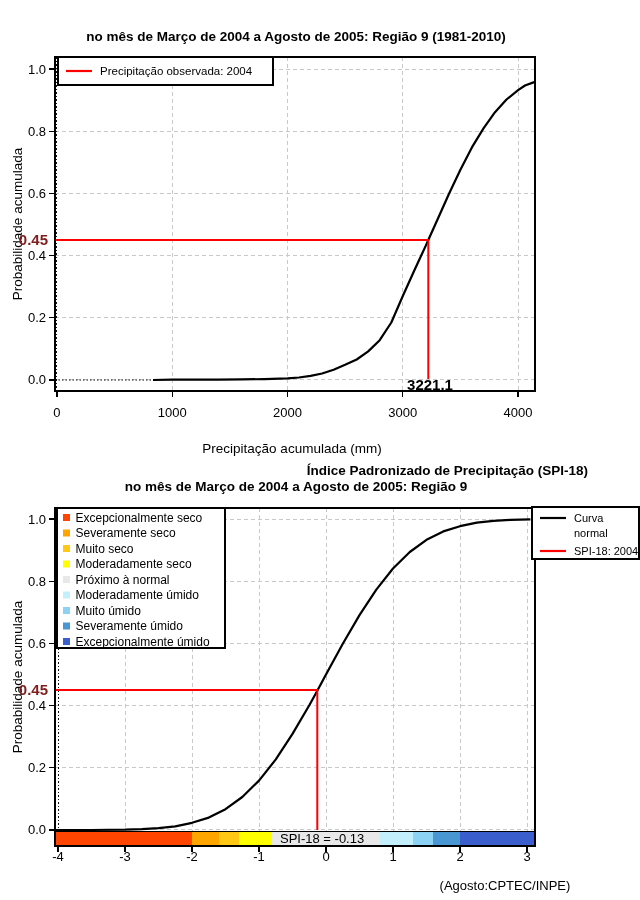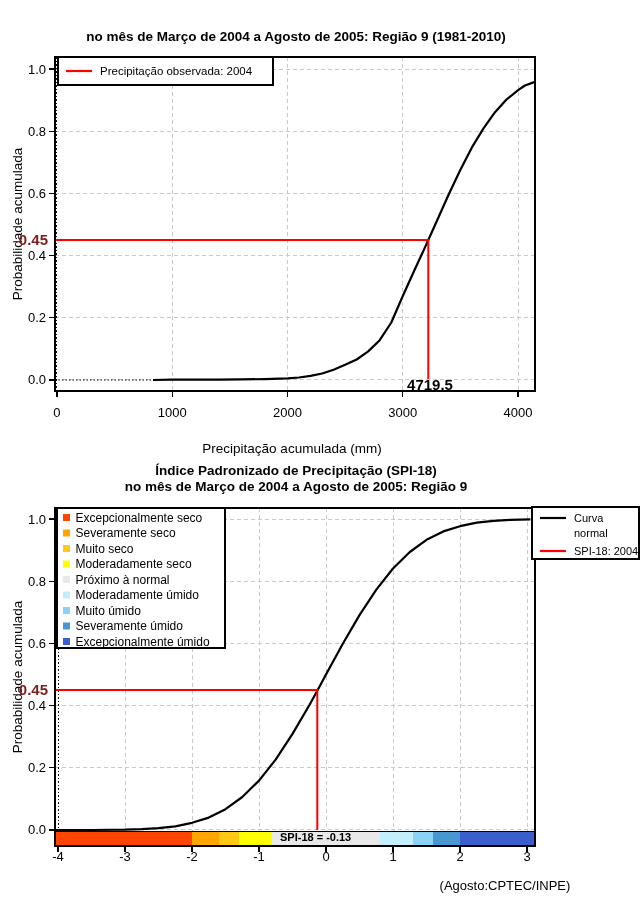--- a/index.html
+++ b/index.html
@@ -1,29 +1,29 @@
 <!DOCTYPE html>
 <html><head>
 <meta charset="utf-8">
 <style>
   html,body{margin:0;padding:0;background:#fff;}
   .page{position:relative;width:640px;height:900px;background:#fff;overflow:hidden;
         font-family:"Liberation Sans","DejaVu Sans",sans-serif;color:#000;}
   .page svg{position:absolute;left:0;top:0;}
   .ov{position:absolute;white-space:nowrap;}
   .ttl{left:4px;width:584px;text-align:center;font-weight:bold;font-size:13.5px;}
-  .t1a{top:13px;} .t1b{top:29px;} .t2a{top:463px;} .t2b{top:479px;}
+  .t1a{top:13px;} .t1b{top:29px;} .t2a{top:463px;text-align:right;} .t2b{top:479px;}
   .axlab{left:0;width:584px;text-align:center;font-size:13.5px;}
   .xl1{top:441px;} .xl2{top:881px;}
   .ylab{left:17px;font-size:13.5px;transform:translate(-50%,-50%) rotate(-90deg);}
   .yl1{top:224px;} .yl2{top:677px;}
   .ann-h{left:0;width:48px;text-align:right;font-weight:bold;font-size:15px;color:#7f1d1d;}
   .ah1{top:231px;} .ah2{top:681px;}
   .av1{left:370px;width:120px;text-align:center;top:376px;font-weight:bold;font-size:15px;}
-  .av2{left:280px;top:831px;font-weight:bold;font-size:11px;}
+  .av2{left:280px;top:831px;font-weight:normal;font-size:13px;}
   .footer{left:395px;width:220px;text-align:center;top:878px;font-size:13px;}
 </style>
 </head>
 <body>
 
 <div class="page">
   <svg id="chart-canvas" width="640" height="900" viewBox="0 0 640 900">
       <g>
         <g shape-rendering="crispEdges">
           <line x1="55" x2="535" y1="379.991061452514" y2="379.991061452514" stroke="#C9C9C9" stroke-width="1" stroke-dasharray="4 3"></line>
@@ -164,21 +164,21 @@
           <rect x="63" y="638" width="7" height="7" fill="#3A5FCD"></rect>
           <text x="75.5" y="645.5" font-size="12" fill="#000">Excepcionalmente úmido</text>
         </g>
       </g>
     </svg>
 
   <div class="ov ttl t1b">no mês de Março de 2004 a Agosto de 2005: Região 9 (1981-2010)</div>
   <div class="ov axlab xl1">Precipitação acumulada (mm)</div>
   <div class="ov ylab yl1">Probabilidade acumulada</div>
   <div class="ov ann-h ah1">0.45</div>
-  <div class="ov av1">4719.5</div>
+  <div class="ov av1">3221.1</div>
 
   <div class="ov ttl t2a">Índice Padronizado de Precipitação (SPI-18)</div>
   <div class="ov ttl t2b">no mês de Março de 2004 a Agosto de 2005: Região 9</div>
   <div class="ov ylab yl2">Probabilidade acumulada</div>
   <div class="ov ann-h ah2">0.45</div>
   <div class="ov av2">SPI-18 = -0.13</div>
   <div class="ov footer">(Agosto:CPTEC/INPE)</div>
 </div>
 
 </body></html>

